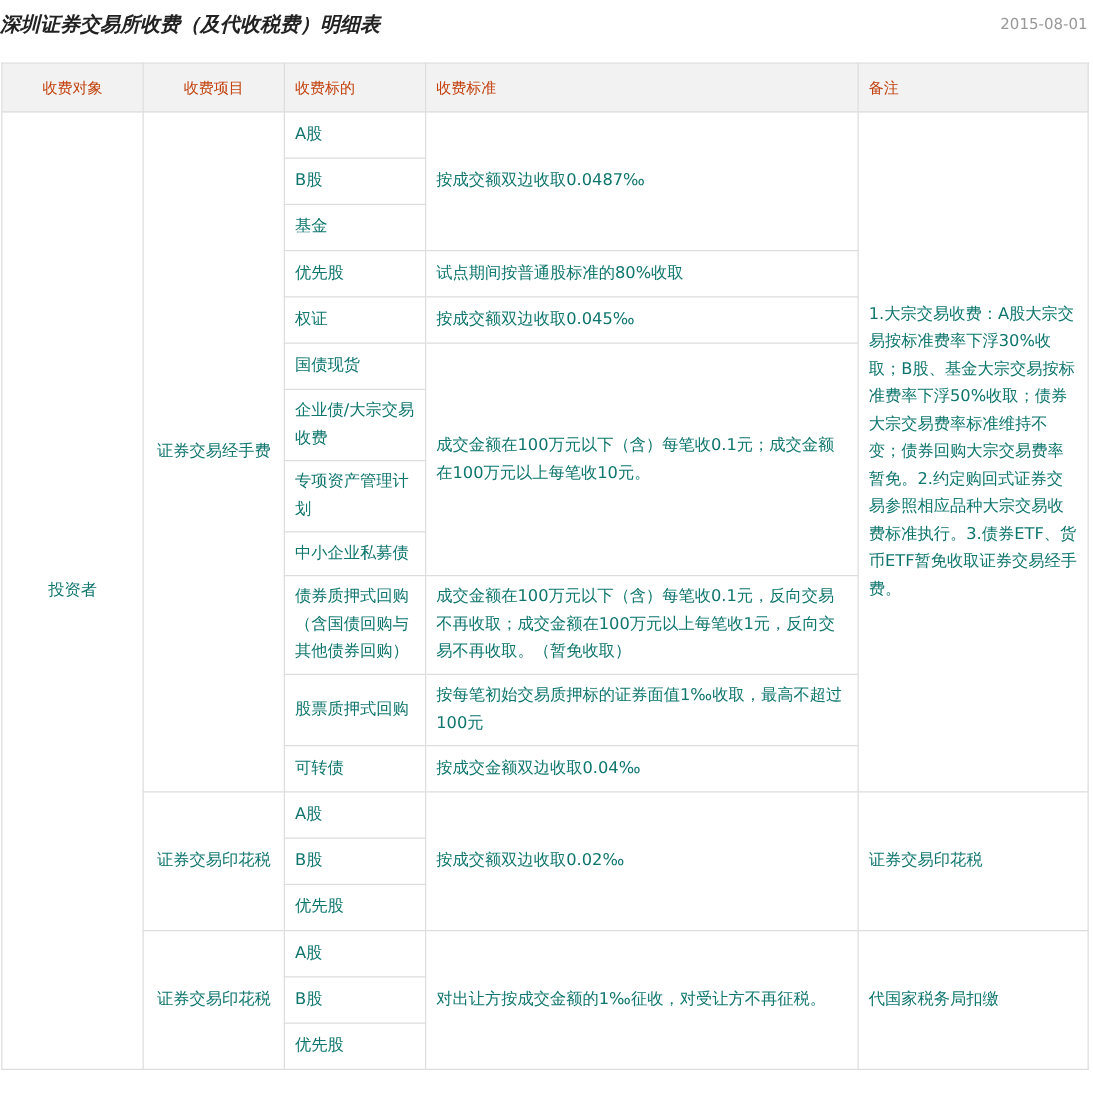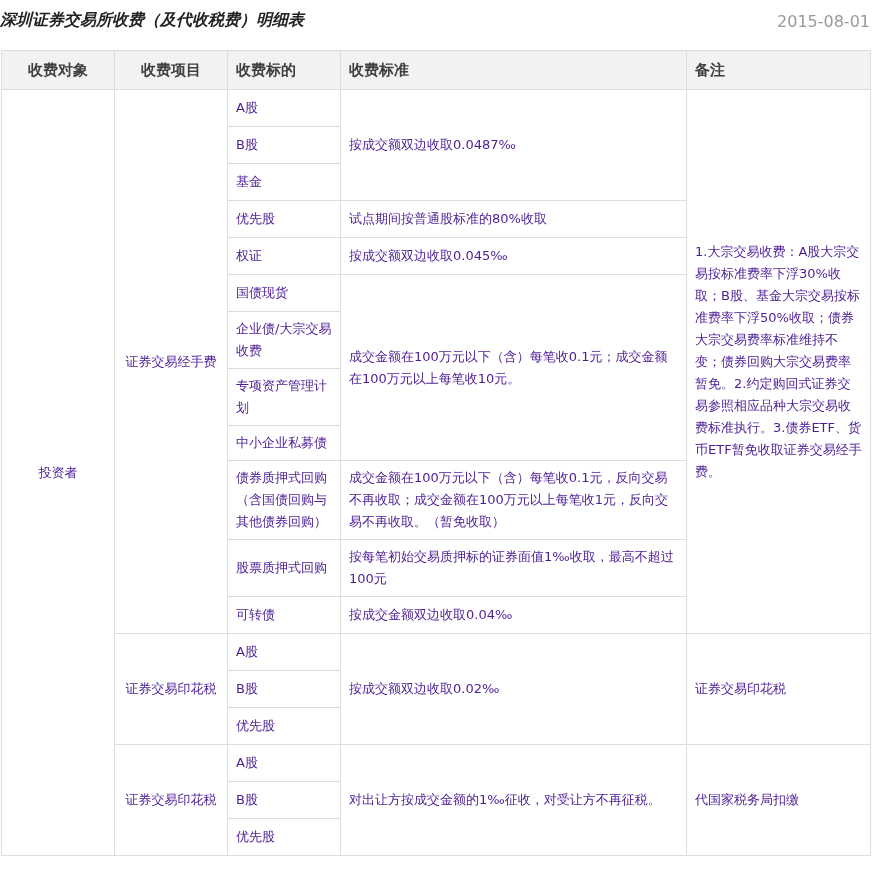--- a/index.html
+++ b/index.html
@@ -1,27 +1,27 @@
 <!DOCTYPE html>
 <html><head>
 <meta charset="utf-8">
 <style>
   html, body { margin: 0; padding: 0; background: #ffffff; }
   body { width: 874px; height: 895px; overflow: hidden; position: relative;
          font-family: "DejaVu Sans", "Liberation Sans", sans-serif; color: #333333; }
   .title { position: absolute; left: 0; top: 10px; width: 806px; text-align: left;
            font-size: 16px; font-weight: bold; color: #222222; letter-spacing: 0px; font-style: italic; }
-  .date { position: absolute; right: 4px; top: 12px; font-size: 16px; color: #999999; }
+  .date { position: absolute; right: 4px; top: 12px; font-size: 12px; color: #999999; }
   table.fees { position: absolute; left: 1px; top: 50px; border-collapse: collapse;
                table-layout: fixed; width: 869px; font-size: 13px; }
   table.fees th, table.fees td { border: 1px solid #dddddd; line-height: 22px; }
-  table.fees th { background: #f2f2f2; height: 38px; font-size: 15px; font-weight: bold;
-                  color: #404040; text-align: left; padding: 0 8px; }
+  table.fees th { background: #f2f2f2; height: 38px; font-size: 12px; font-weight: normal;
+                  color: #c2410c; text-align: left; padding: 0 8px; }
   table.fees th.center { text-align: center; }
-  table.fees td { padding: 6px 8px; vertical-align: middle; color: #4c1d95; }
+  table.fees td { padding: 6px 8px; vertical-align: middle; color: #0f766e; }
   td.center { text-align: center; }
   td.sub { height: 24px; }
 </style>
 </head>
 <body>
 
 <div class="title">深圳证券交易所收费（及代收税费）明细表</div>
 <div class="date">2015-08-01</div>
 
 <table class="fees">

